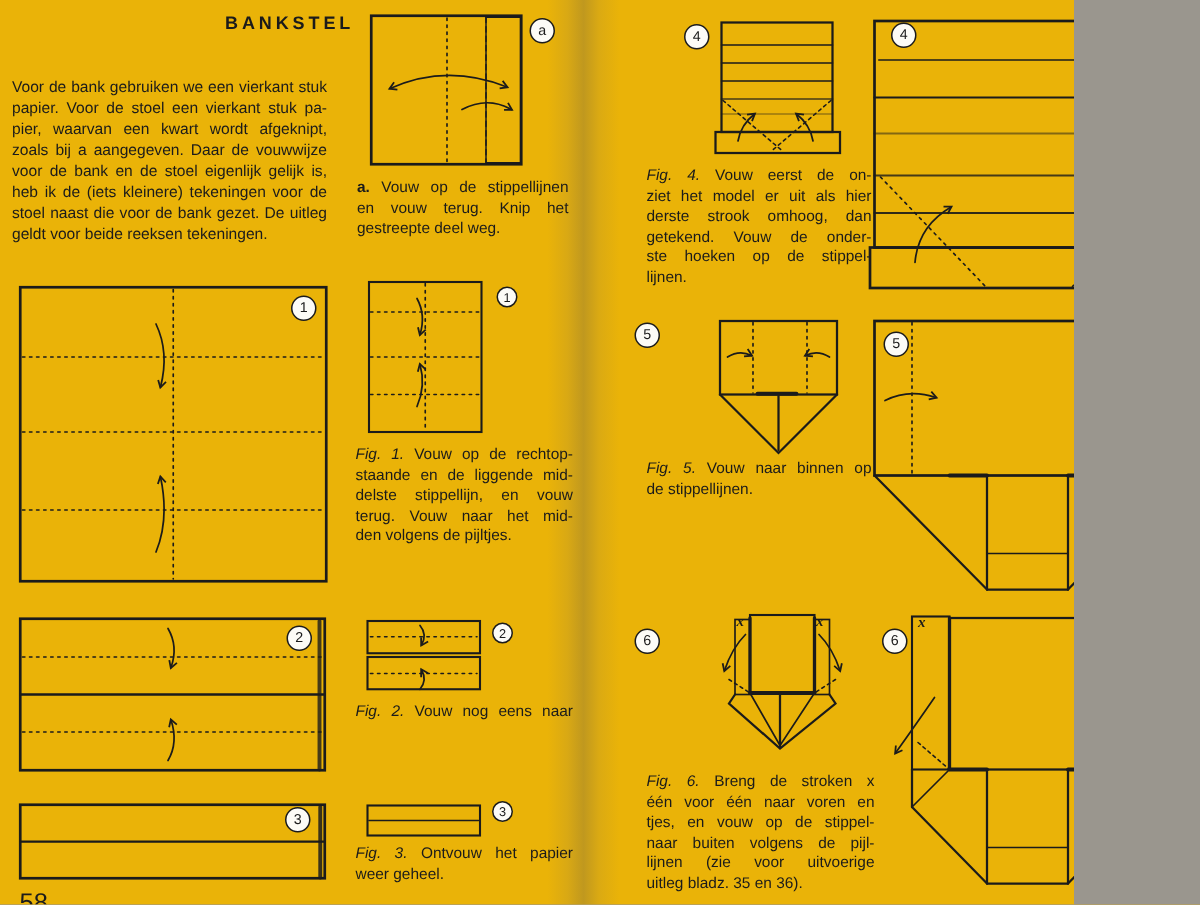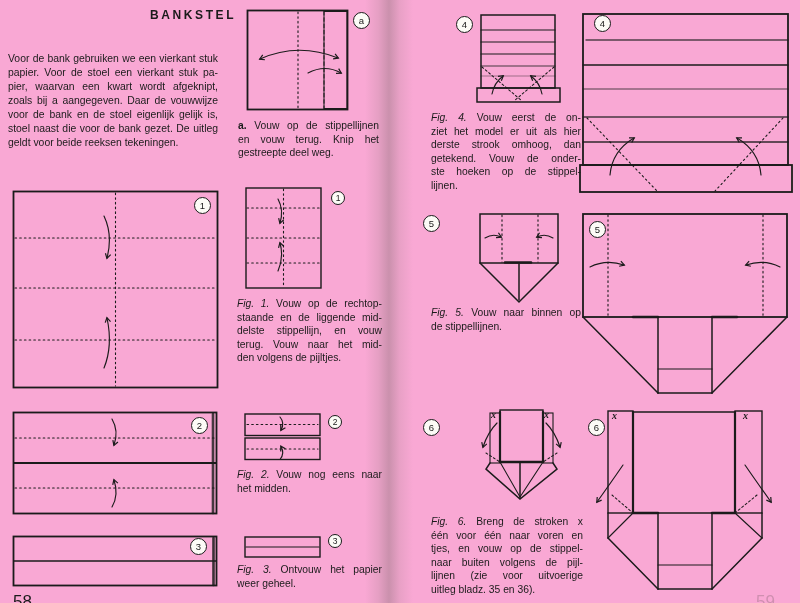--- a/index.html
+++ b/index.html
@@ -1,18 +1,18 @@
 <!DOCTYPE html>
 <html><head>
 <meta charset="utf-8">
 <style>
   html,body { margin:0; padding:0; background:#9a968e; }
   .scan {
-    position:relative; width:800px; height:603px; overflow:hidden;
-    background:#f9a8d4; color:#1b1b1b;
+    position:relative; width:716px; height:603px; overflow:hidden;
+    background:#eab308; color:#1b1b1b;
     font-family:"Liberation Sans", sans-serif;
   }
   .gutter {
     position:absolute; top:0; left:365px; width:48px; height:100%;
     background:linear-gradient(90deg, rgba(110,104,94,0) 0%, rgba(110,104,94,0.14) 28%,
       rgba(95,90,82,0.30) 50%, rgba(110,104,94,0.12) 72%, rgba(110,104,94,0) 100%);
   }
   .title {
     position:absolute; left:150px; top:8px;
     font-size:12px; font-weight:bold; letter-spacing:2.6px;
@@ -69,20 +69,21 @@
   <div class="gutter"></div>
 
   <div class="title">BANKSTEL</div>
 
   <div class="intro">
     <div class="ln">Voor de bank gebruiken we een vierkant stuk</div>
     <div class="ln">papier. Voor de stoel een vierkant stuk pa-</div>
     <div class="ln">pier, waarvan een kwart wordt afgeknipt,</div>
     <div class="ln">zoals bij a aangegeven. Daar de vouwwijze</div>
     <div class="ln">voor de bank en de stoel eigenlijk gelijk is,</div>
+    <div class="ln">heb ik de (iets kleinere) tekeningen voor de</div>
     <div class="ln">stoel naast die voor de bank gezet. De uitleg</div>
     <div class="ln last">geldt voor beide reeksen tekeningen.</div>
   </div>
 
   <svg class="sv" style="left:246px;top:9px" width="104" height="103" viewBox="0 0 104 103">
     <rect x="1.5" y="1.5" width="100" height="99" class="w18"></rect>
     <rect x="78" y="2.5" width="23" height="97" fill="url(#hatch)" stroke="none"></rect>
     <line x1="52" y1="3" x2="52" y2="99" class="dot"></line>
     <line x1="78" y1="2.5" x2="78" y2="99.5" class="dsh"></line>
     <path d="M14,50 Q52,33 92,49" class="arw" marker-start="url(#ah)" marker-end="url(#ah)"></path>
@@ -142,21 +143,20 @@
     <rect x="1" y="25" width="75" height="21.5" class="w14"></rect>
     <line x1="3" y1="11.5" x2="74" y2="11.5" class="dot"></line>
     <line x1="3" y1="36" x2="74" y2="36" class="dot"></line>
     <path d="M36,4 Q41,10 37,17" class="arw" marker-end="url(#ah)"></path>
     <path d="M36,46.5 Q41,40.5 37,33.5" class="arw" marker-end="url(#ah)"></path>
   </svg>
   <div class="badge b14" style="left:328px;top:415px">2</div>
 
   <div class="cap" style="left:237px;top:468px;width:145px">
     <div class="ln"><span class="lead-i">Fig. 2.</span> <span>Vouw nog eens naar</span></div>
-    <div class="ln last">het midden.</div>
   </div>
 
   <svg class="sv" style="left:12px;top:535px" width="207" height="53" viewBox="0 0 207 53">
     <rect x="1.5" y="1.5" width="203" height="49" class="w18"></rect>
     <line x1="2" y1="26" x2="204" y2="26" class="w15"></line>
     <line x1="201.5" y1="3" x2="201.5" y2="50" class="thk" opacity="0.85"></line>
   </svg>
   <div class="badge b17" style="left:190px;top:538px">3</div>
 
   <svg class="sv" style="left:244px;top:536px" width="78" height="23" viewBox="0 0 78 23">

